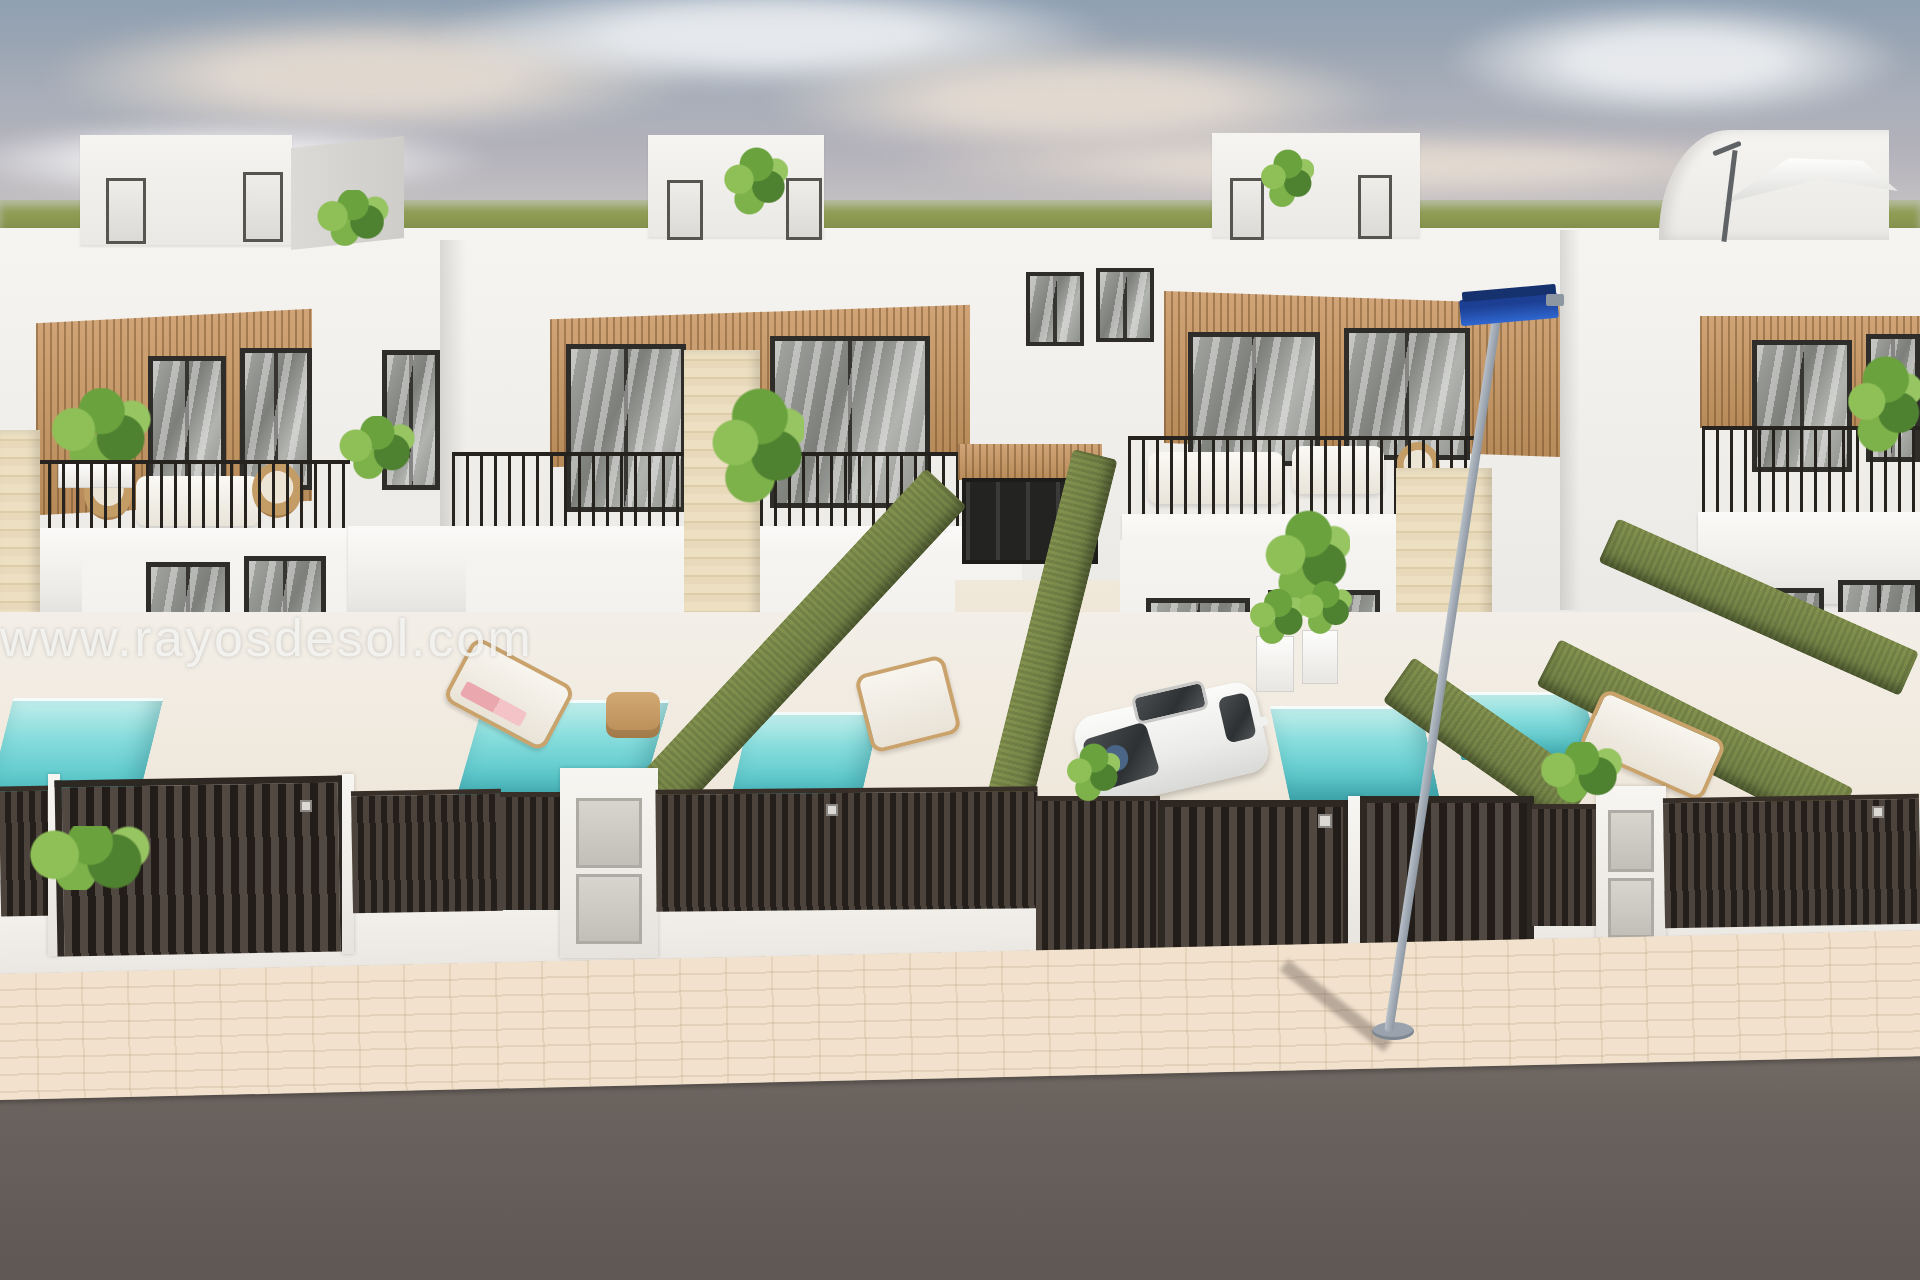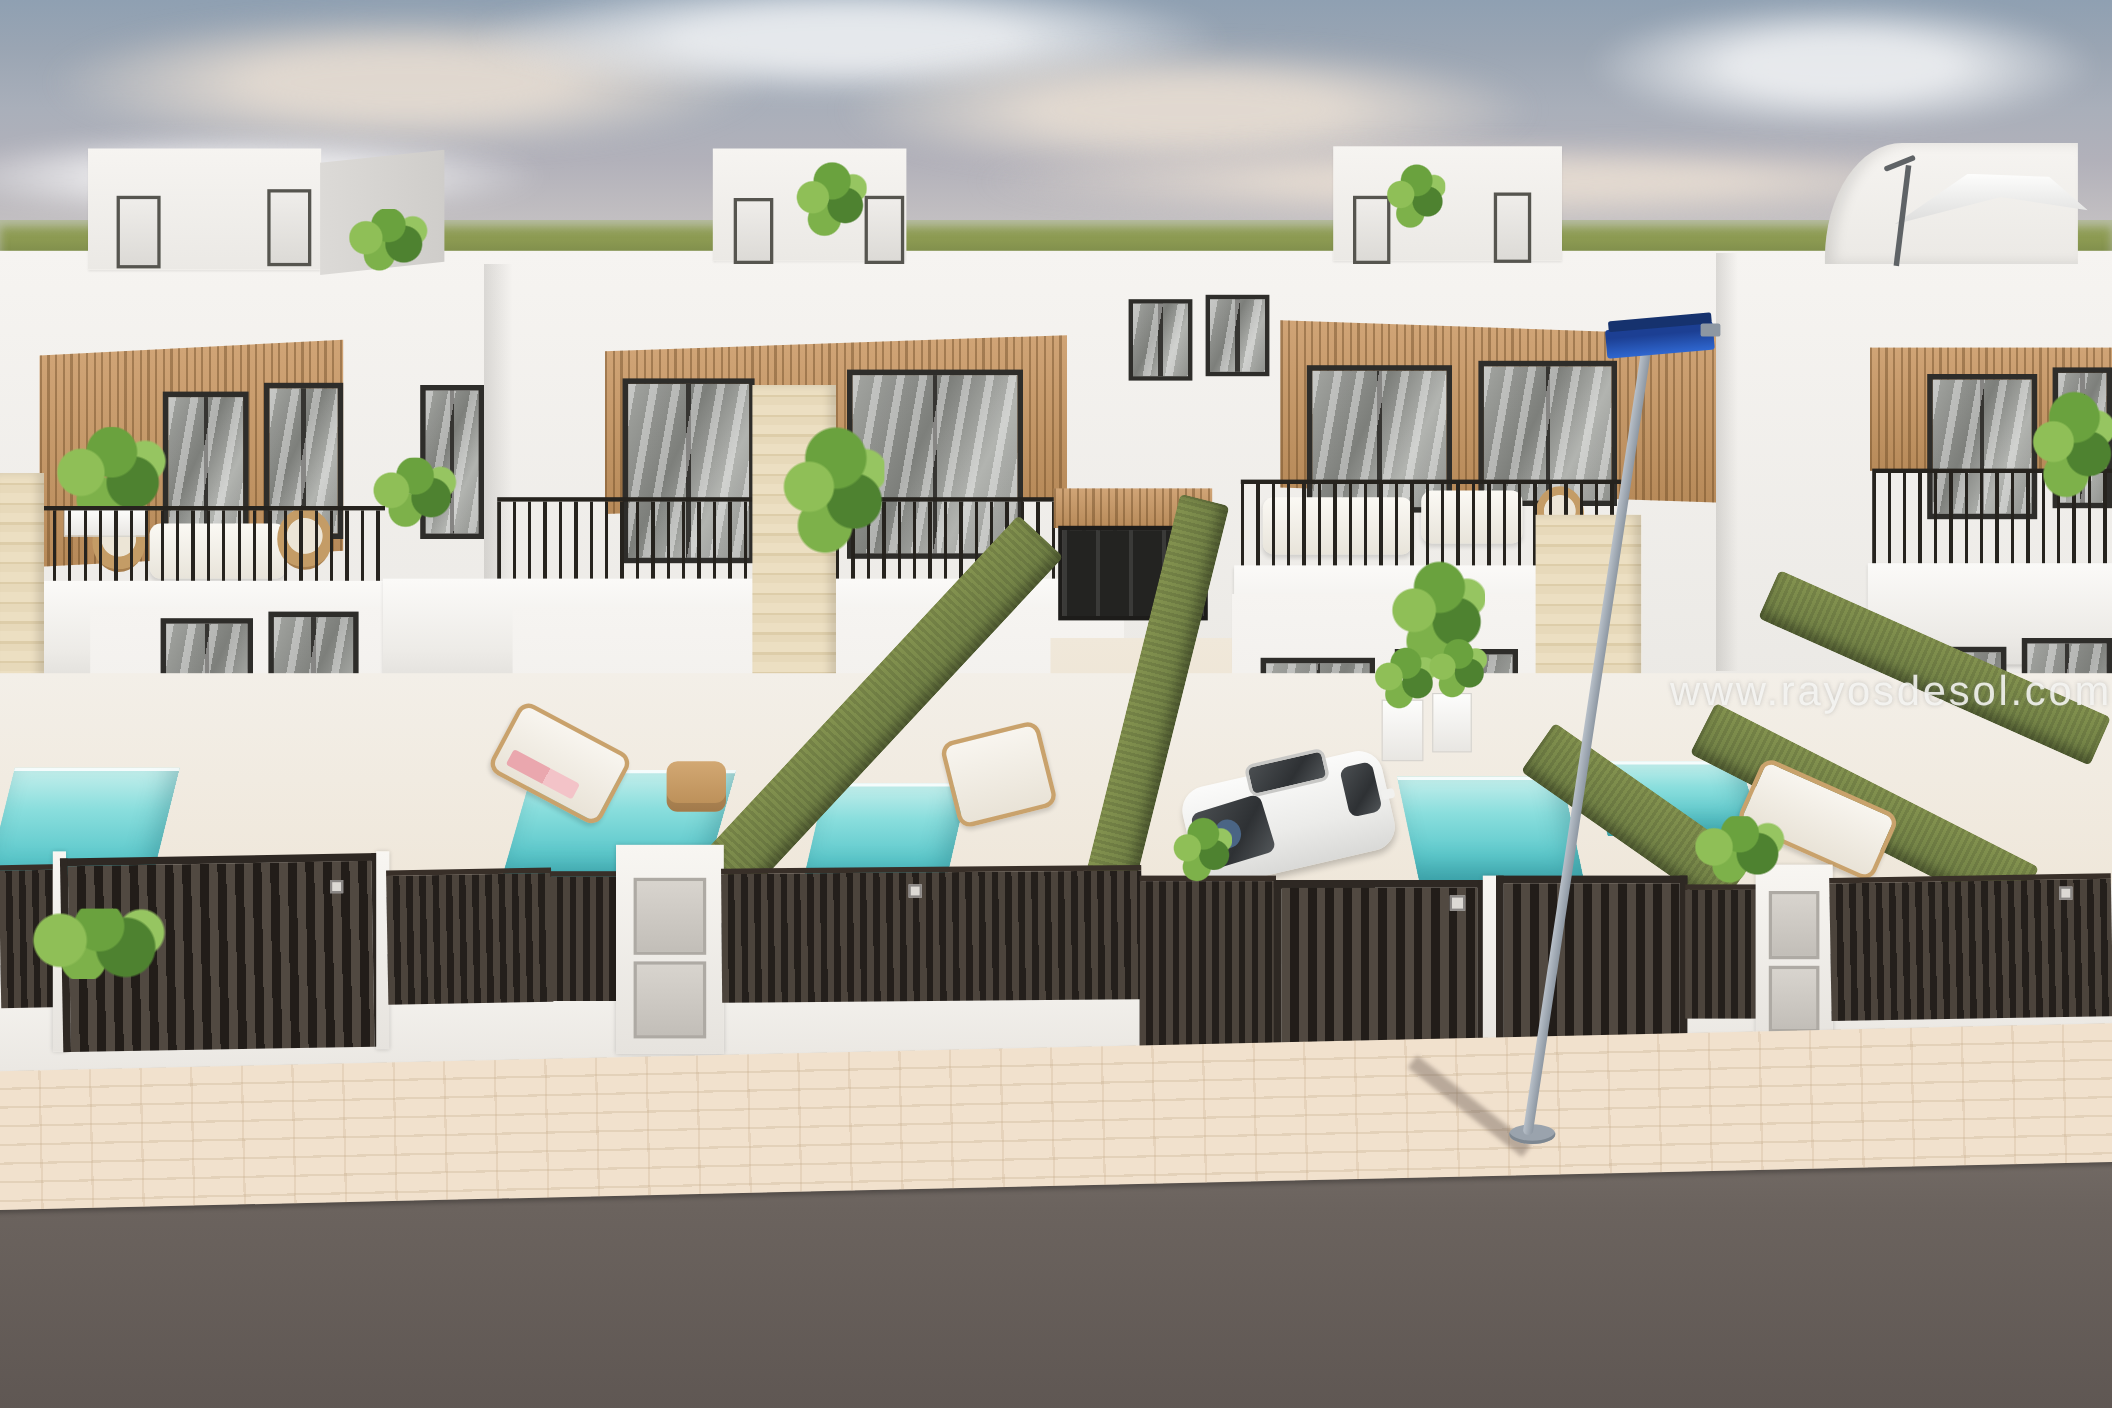--- a/index.html
+++ b/index.html
@@ -59,21 +59,21 @@
   .paver{background:repeating-linear-gradient(90deg,rgba(190,160,125,.22) 0 2px,transparent 2px 46px),
                    repeating-linear-gradient(180deg,#f1e1cd 0 15px,#e3d1b9 15px 17px);}
   .road{background:linear-gradient(180deg,#7a726c 0,#6b635e 35%,#5f5753 100%);}
   
   .carbody{background:linear-gradient(180deg,#fbfbfa,#ebebe9 60%,#d9d9d7);border-radius:22px;box-shadow:0 4px 6px rgba(0,0,0,.2);}
   .glass{background:linear-gradient(135deg,#4b4f52,#2e3134 60%,#53575a);border-radius:8px;}
   
   .pole{background:linear-gradient(90deg,#b8c0c9,#8d97a2);border-radius:4px;transform-origin:top center;}
   .lampblue{background:linear-gradient(180deg,#1c3f93 30%,#2f67d0);border-radius:3px;}
   .watermark{color:rgba(246,246,244,.88);text-shadow:0 0 4px rgba(120,120,120,.38);
-             font-size:38px;letter-spacing:2.5px;text-align:right;font-weight:400;}
+             font-size:52px;letter-spacing:2.5px;text-align:left;font-weight:400;}
 </style>
 </head>
 <body>
 
 <div class="scene">
 
   <div class="abs sky" style="left:0;top:0;width:1920px;height:245px;"></div>
   <div class="abs cloud" style="left:40px;top:10px;width:660px;height:130px;"></div>
   <div class="abs cloudw" style="left:420px;top:-20px;width:700px;height:110px;"></div>
   <div class="abs cloud" style="left:760px;top:40px;width:640px;height:120px;"></div>

